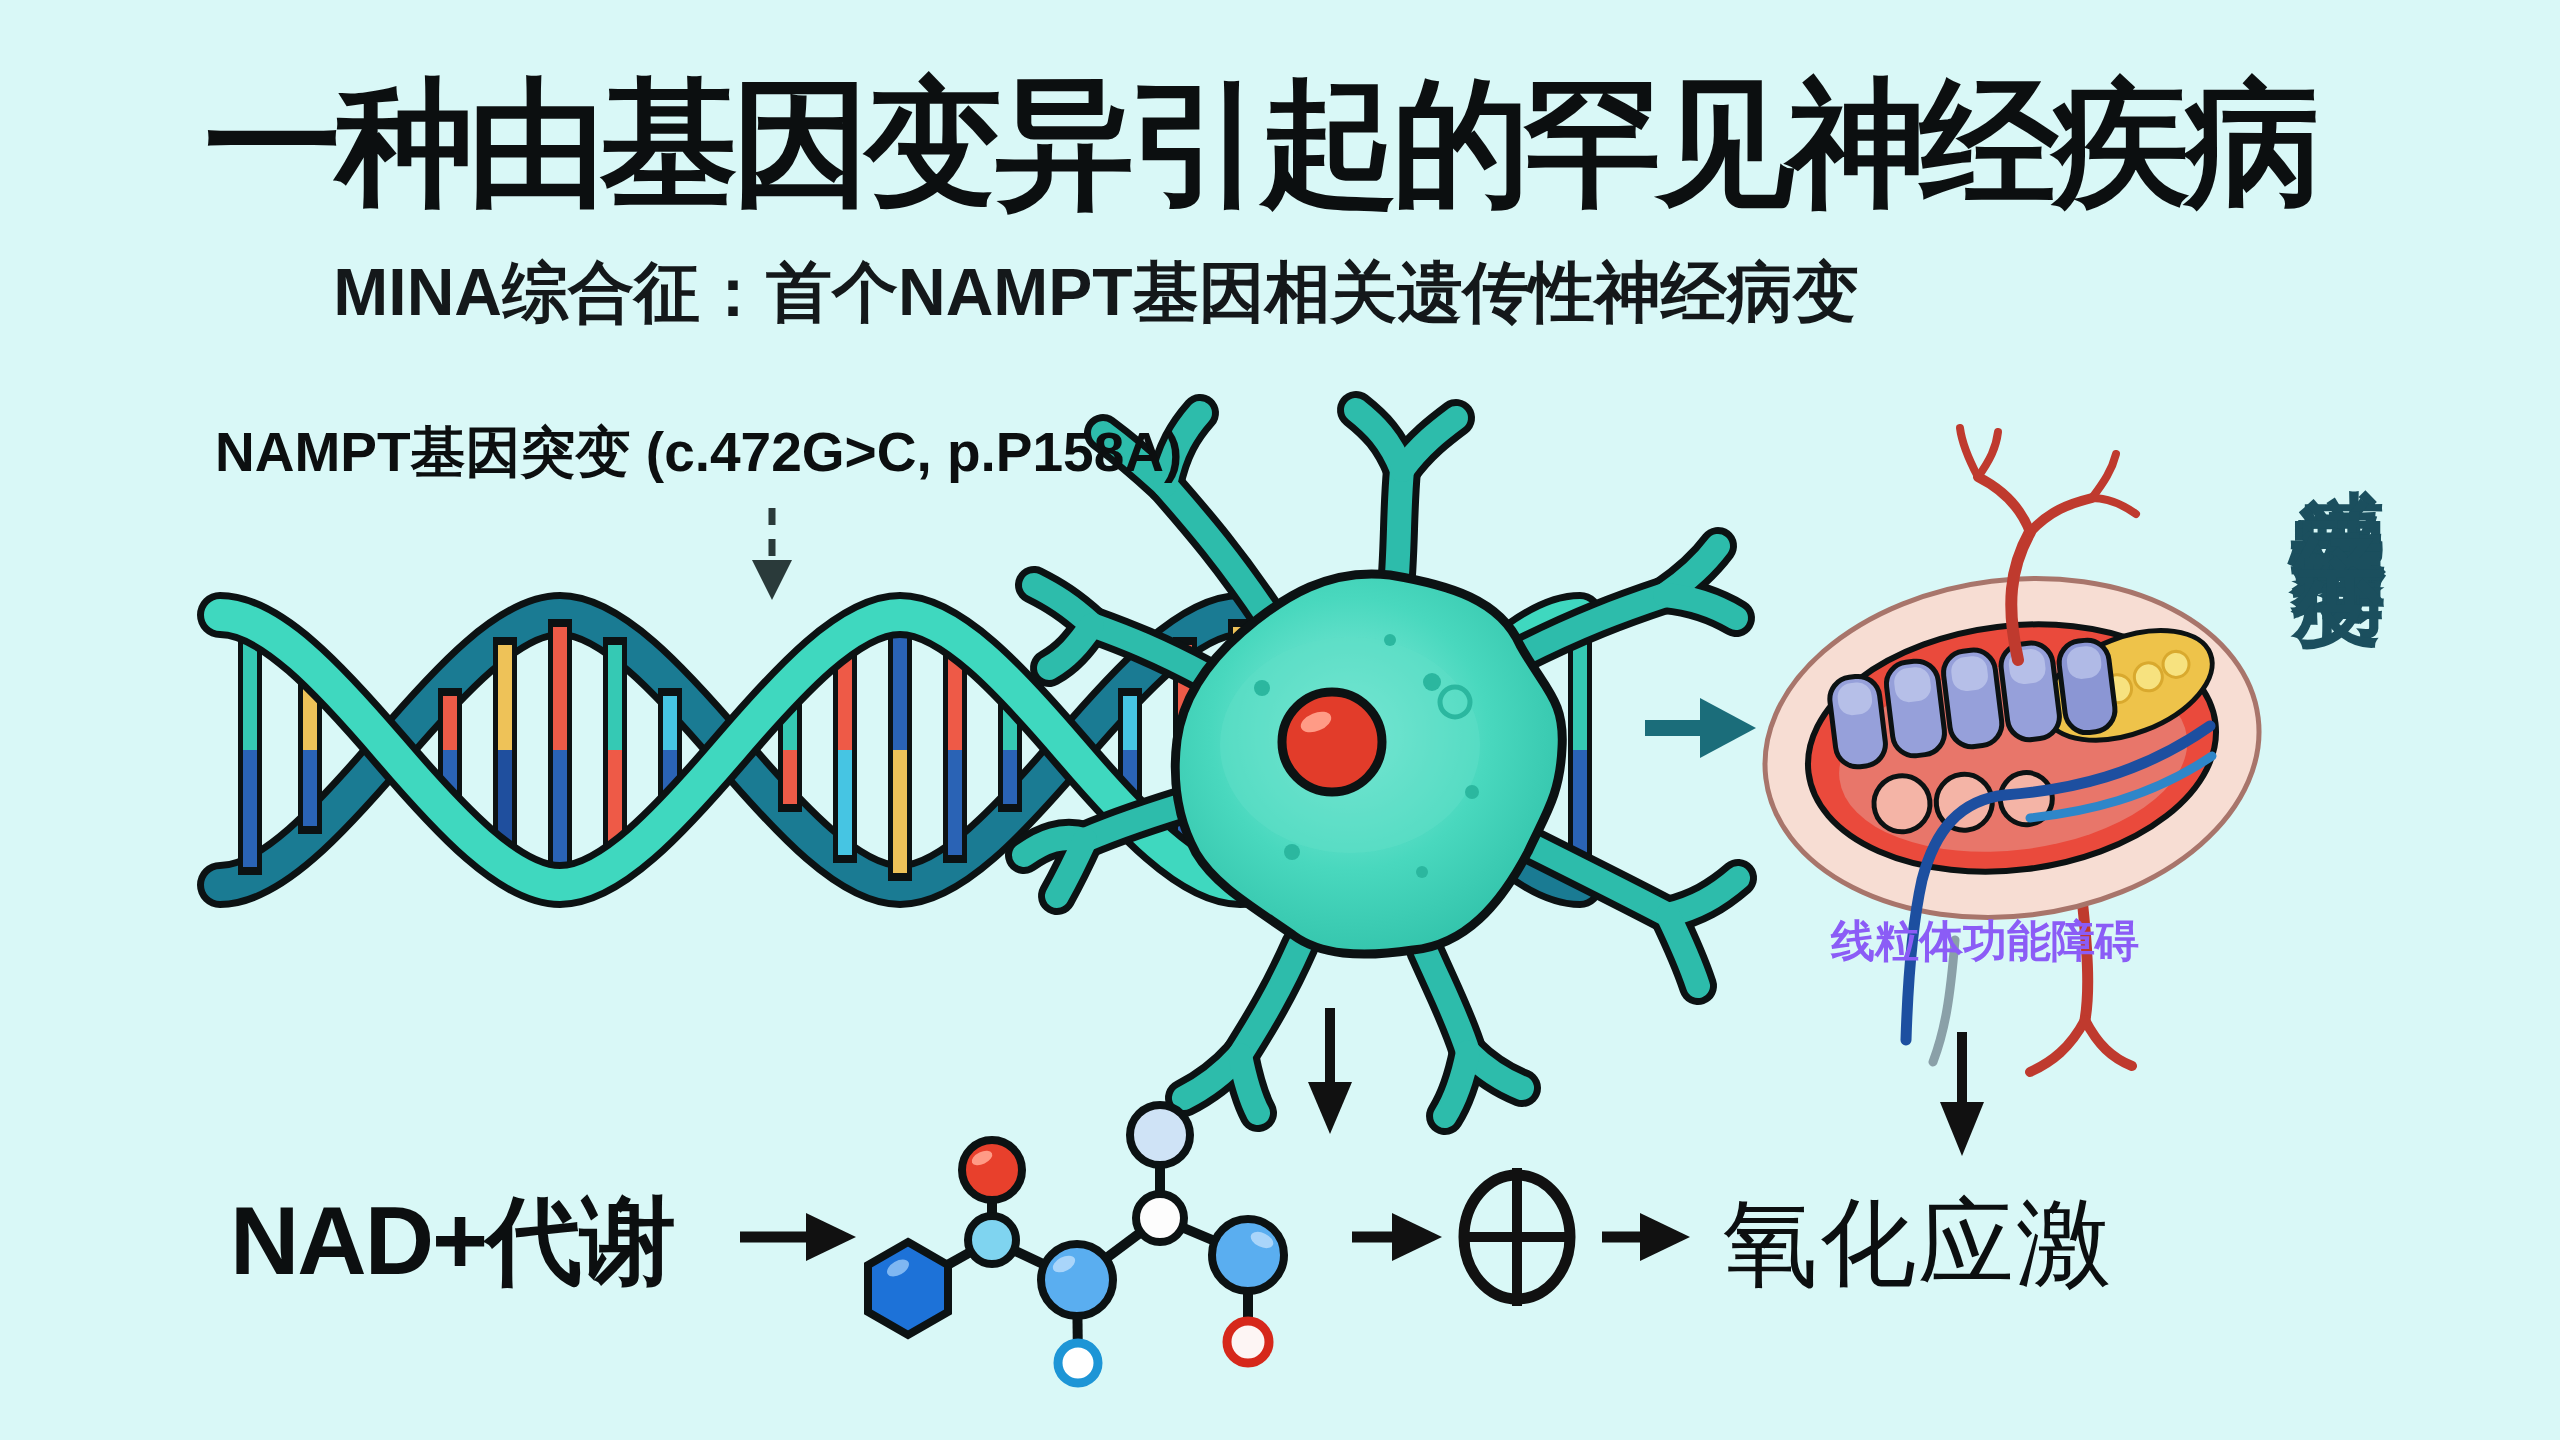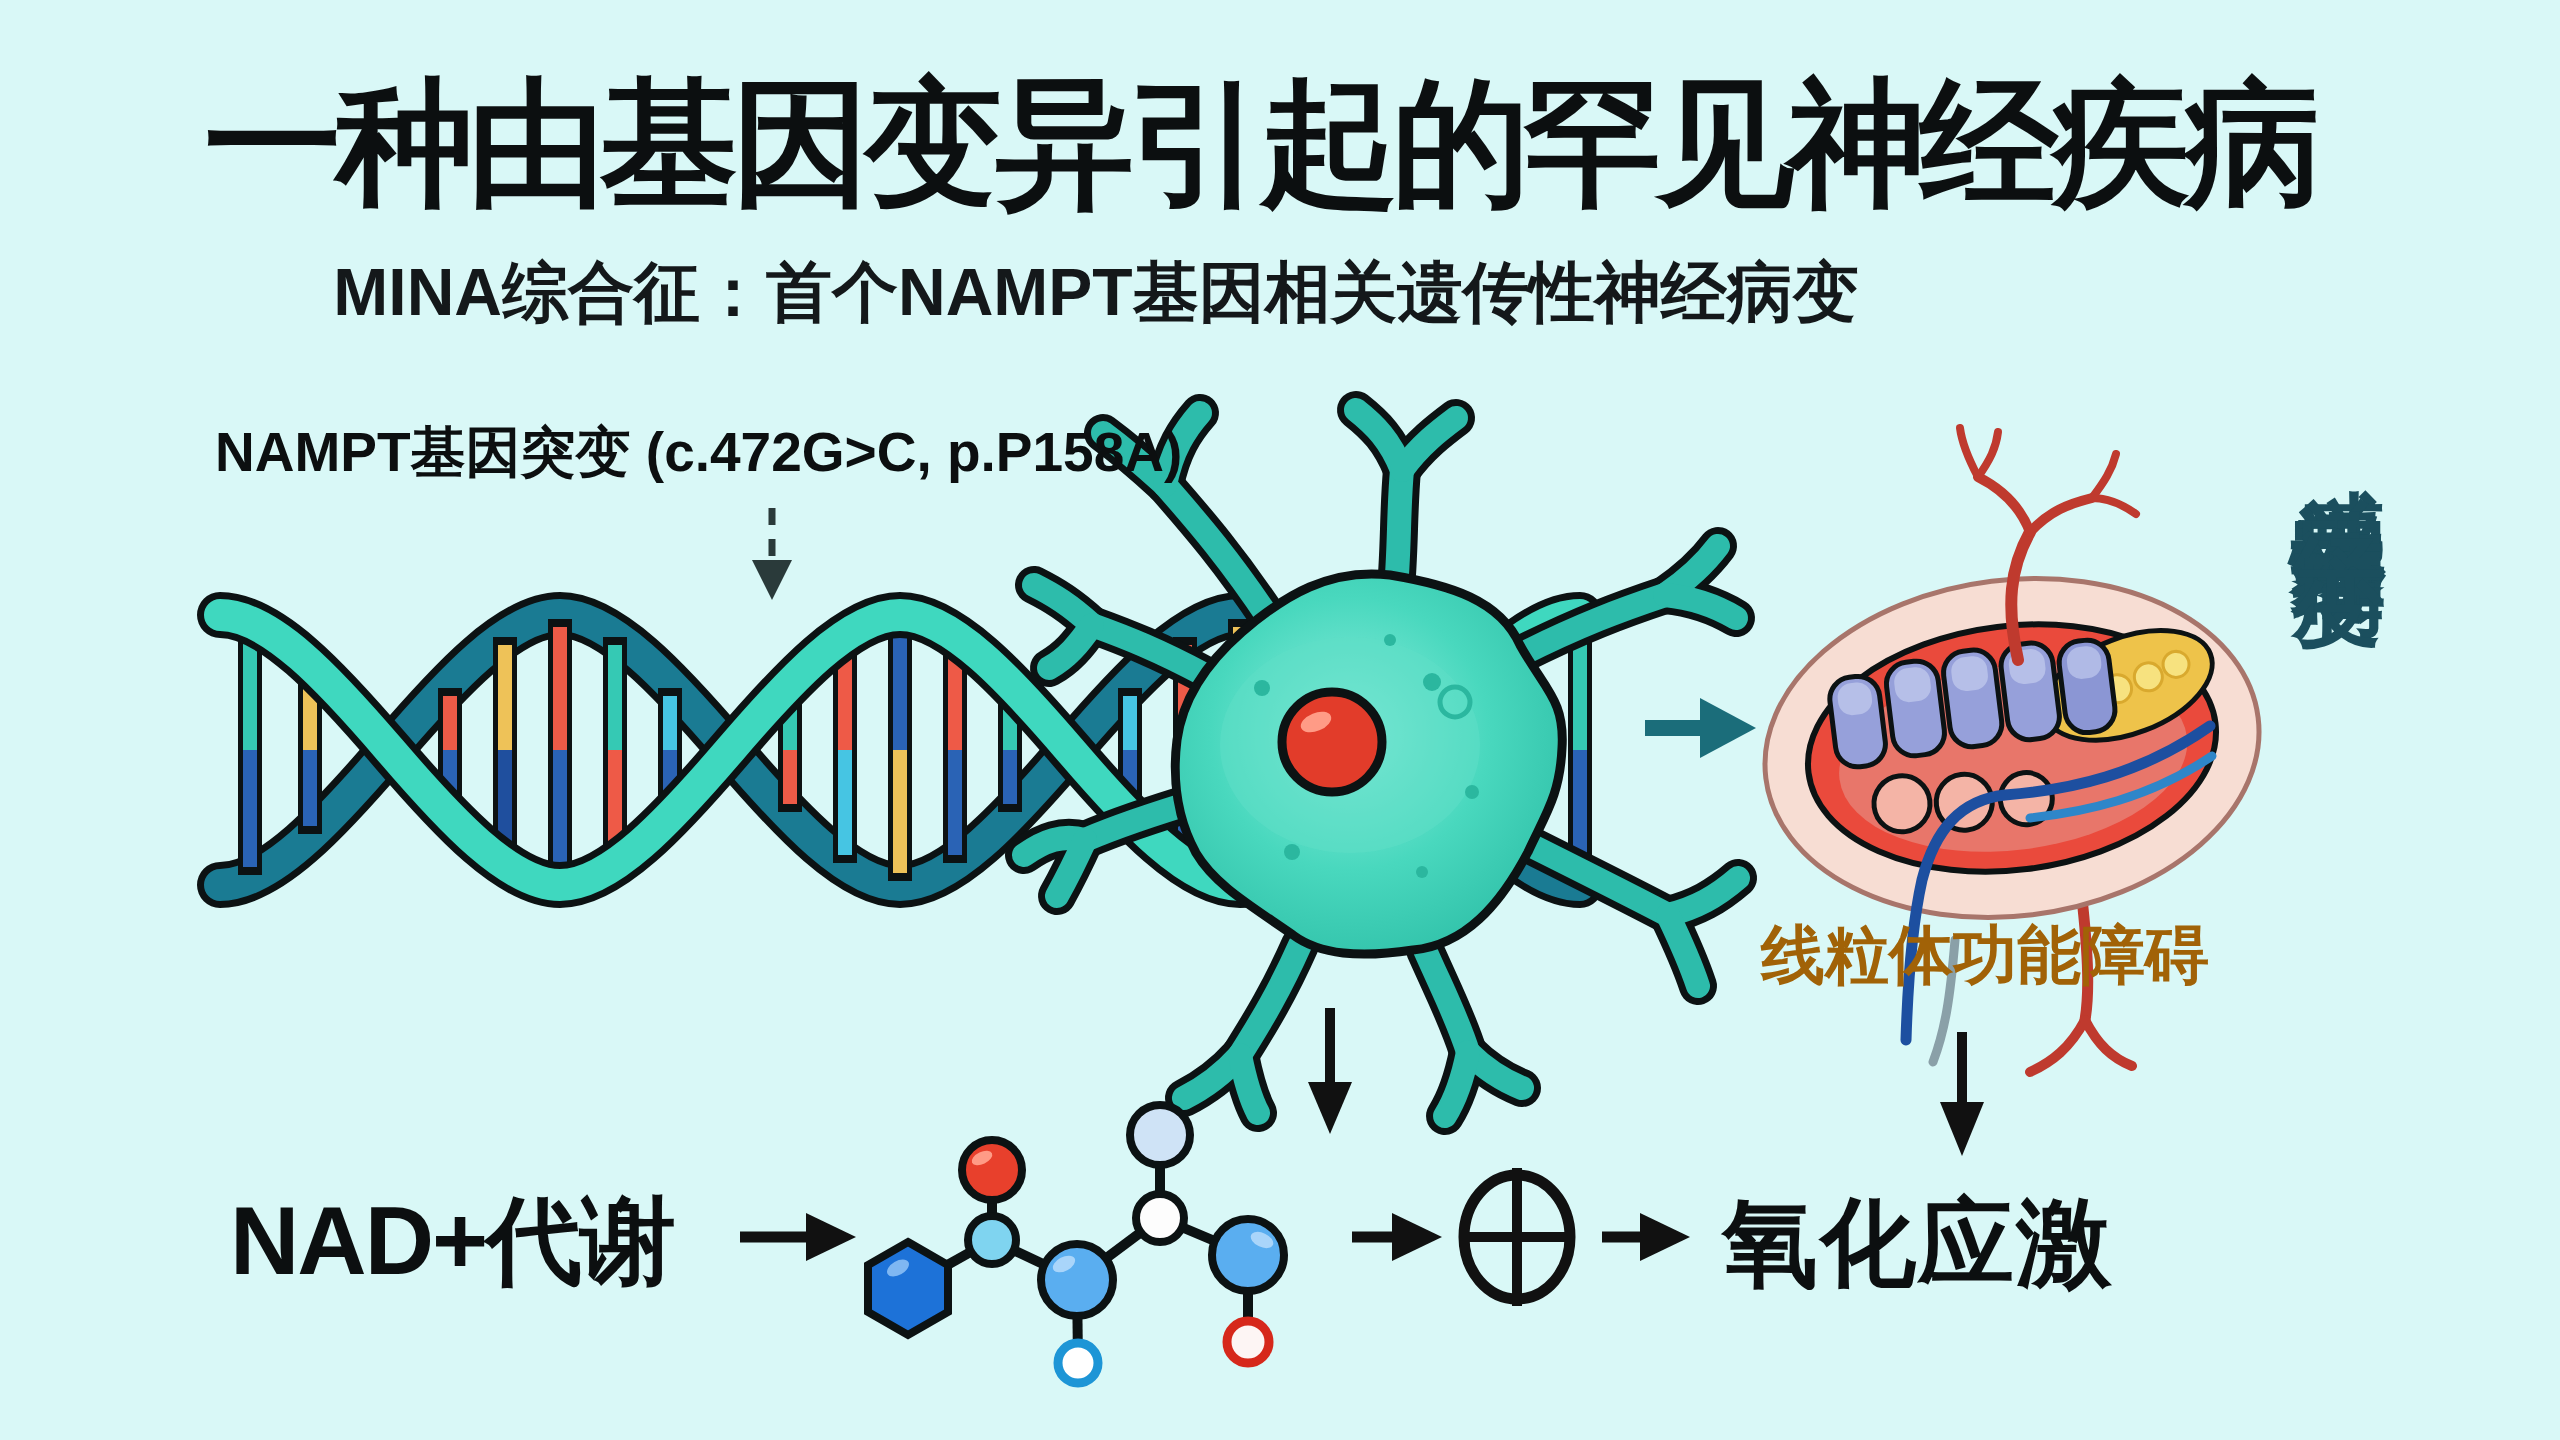--- a/index.html
+++ b/index.html
@@ -17,27 +17,27 @@
   }
   .subtitle{
     left:0;top:248px;width:2192px;text-align:center;
     font-size:66px;font-weight:600;letter-spacing:0px;color:#14181a;
   }
   .gene-label{
     left:215px;top:416px;font-size:55px;font-weight:800;color:#0c0f10;
   }
   .mito-label{
     left:1985px;top:912px;transform:translateX(-50%);
-    font-size:64px;font-weight:800;color:#a16207;
+    font-size:44px;font-weight:800;color:#8b5cf6;
   }
   .nad-label{
     left:230px;top:1178px;font-size:96px;font-weight:800;color:#0c0f10;letter-spacing:-2px;
   }
   .oxidative-label{
-    left:1722px;top:1180px;font-size:96px;font-weight:700;color:#0c0f10;letter-spacing:2px;
+    left:1722px;top:1180px;font-size:96px;font-weight:400;color:#0c0f10;letter-spacing:2px;
   }
   .side-label{
     left:2292px;top:412px;
     writing-mode:vertical-rl;text-orientation:upright;
     font-size:94px;font-weight:900;line-height:1.0;letter-spacing:8px;
     color:#1b4f5e;
   }
 </style>
 </head>
 <body>

